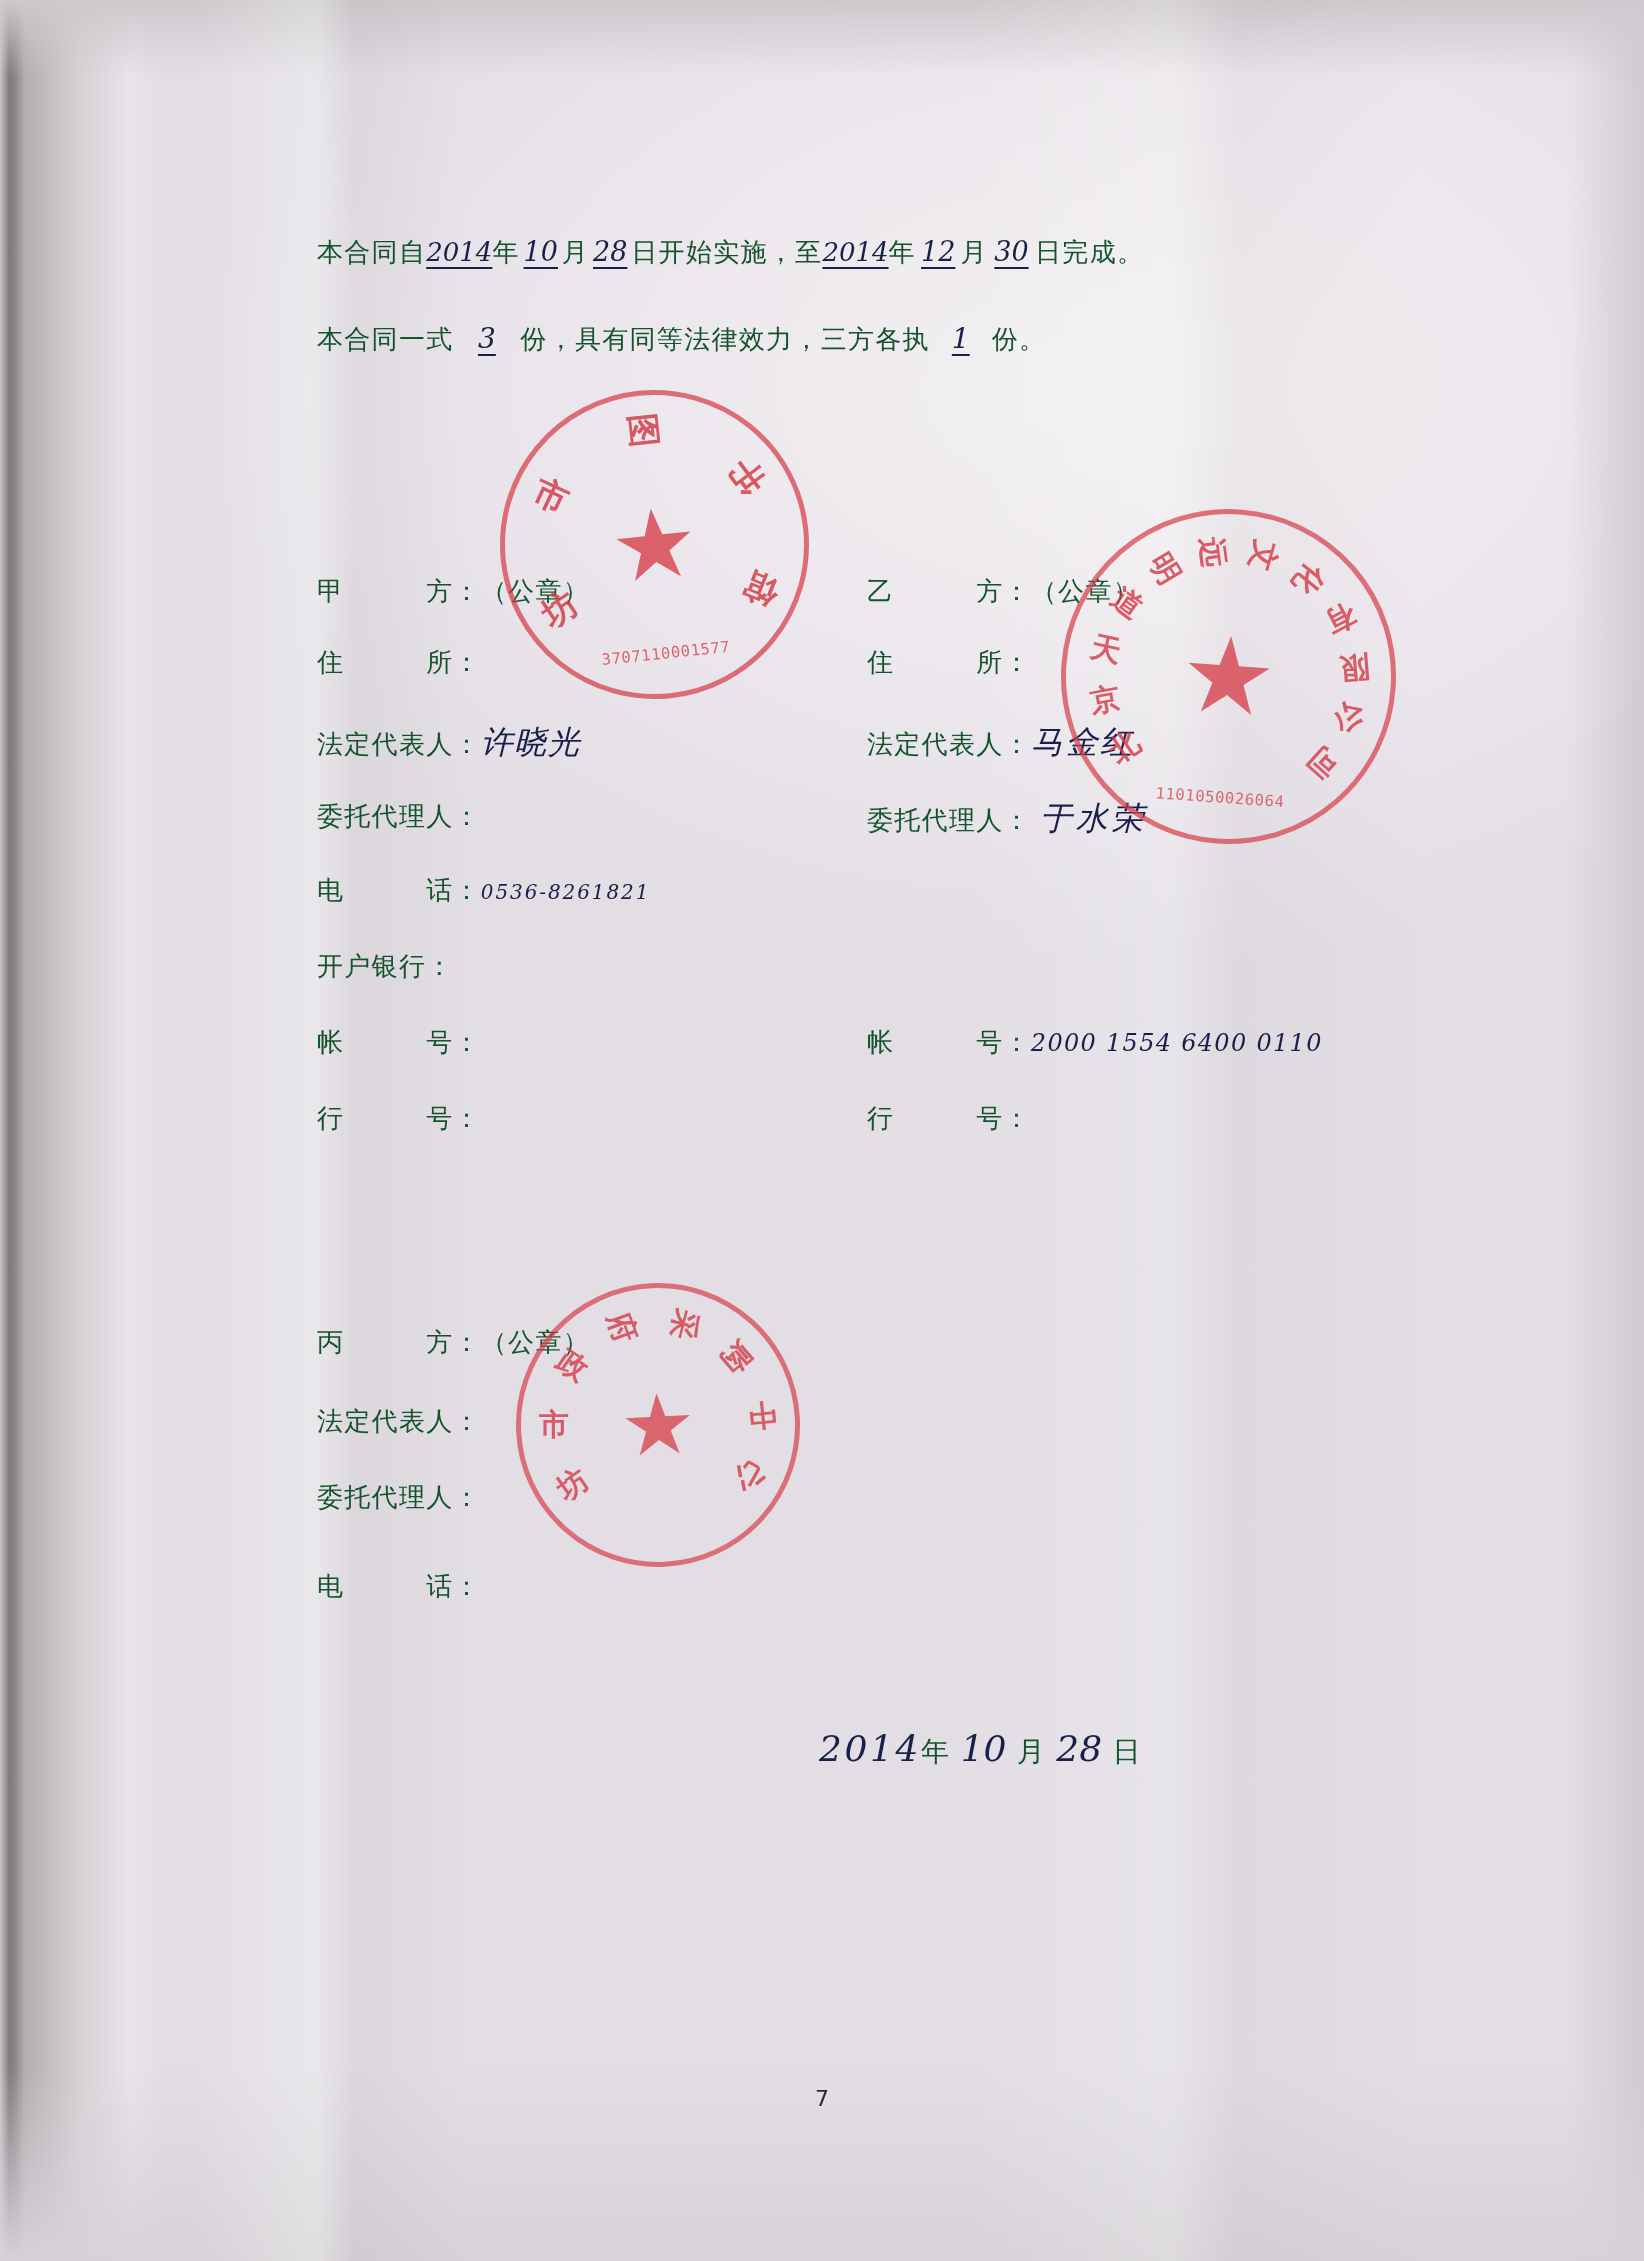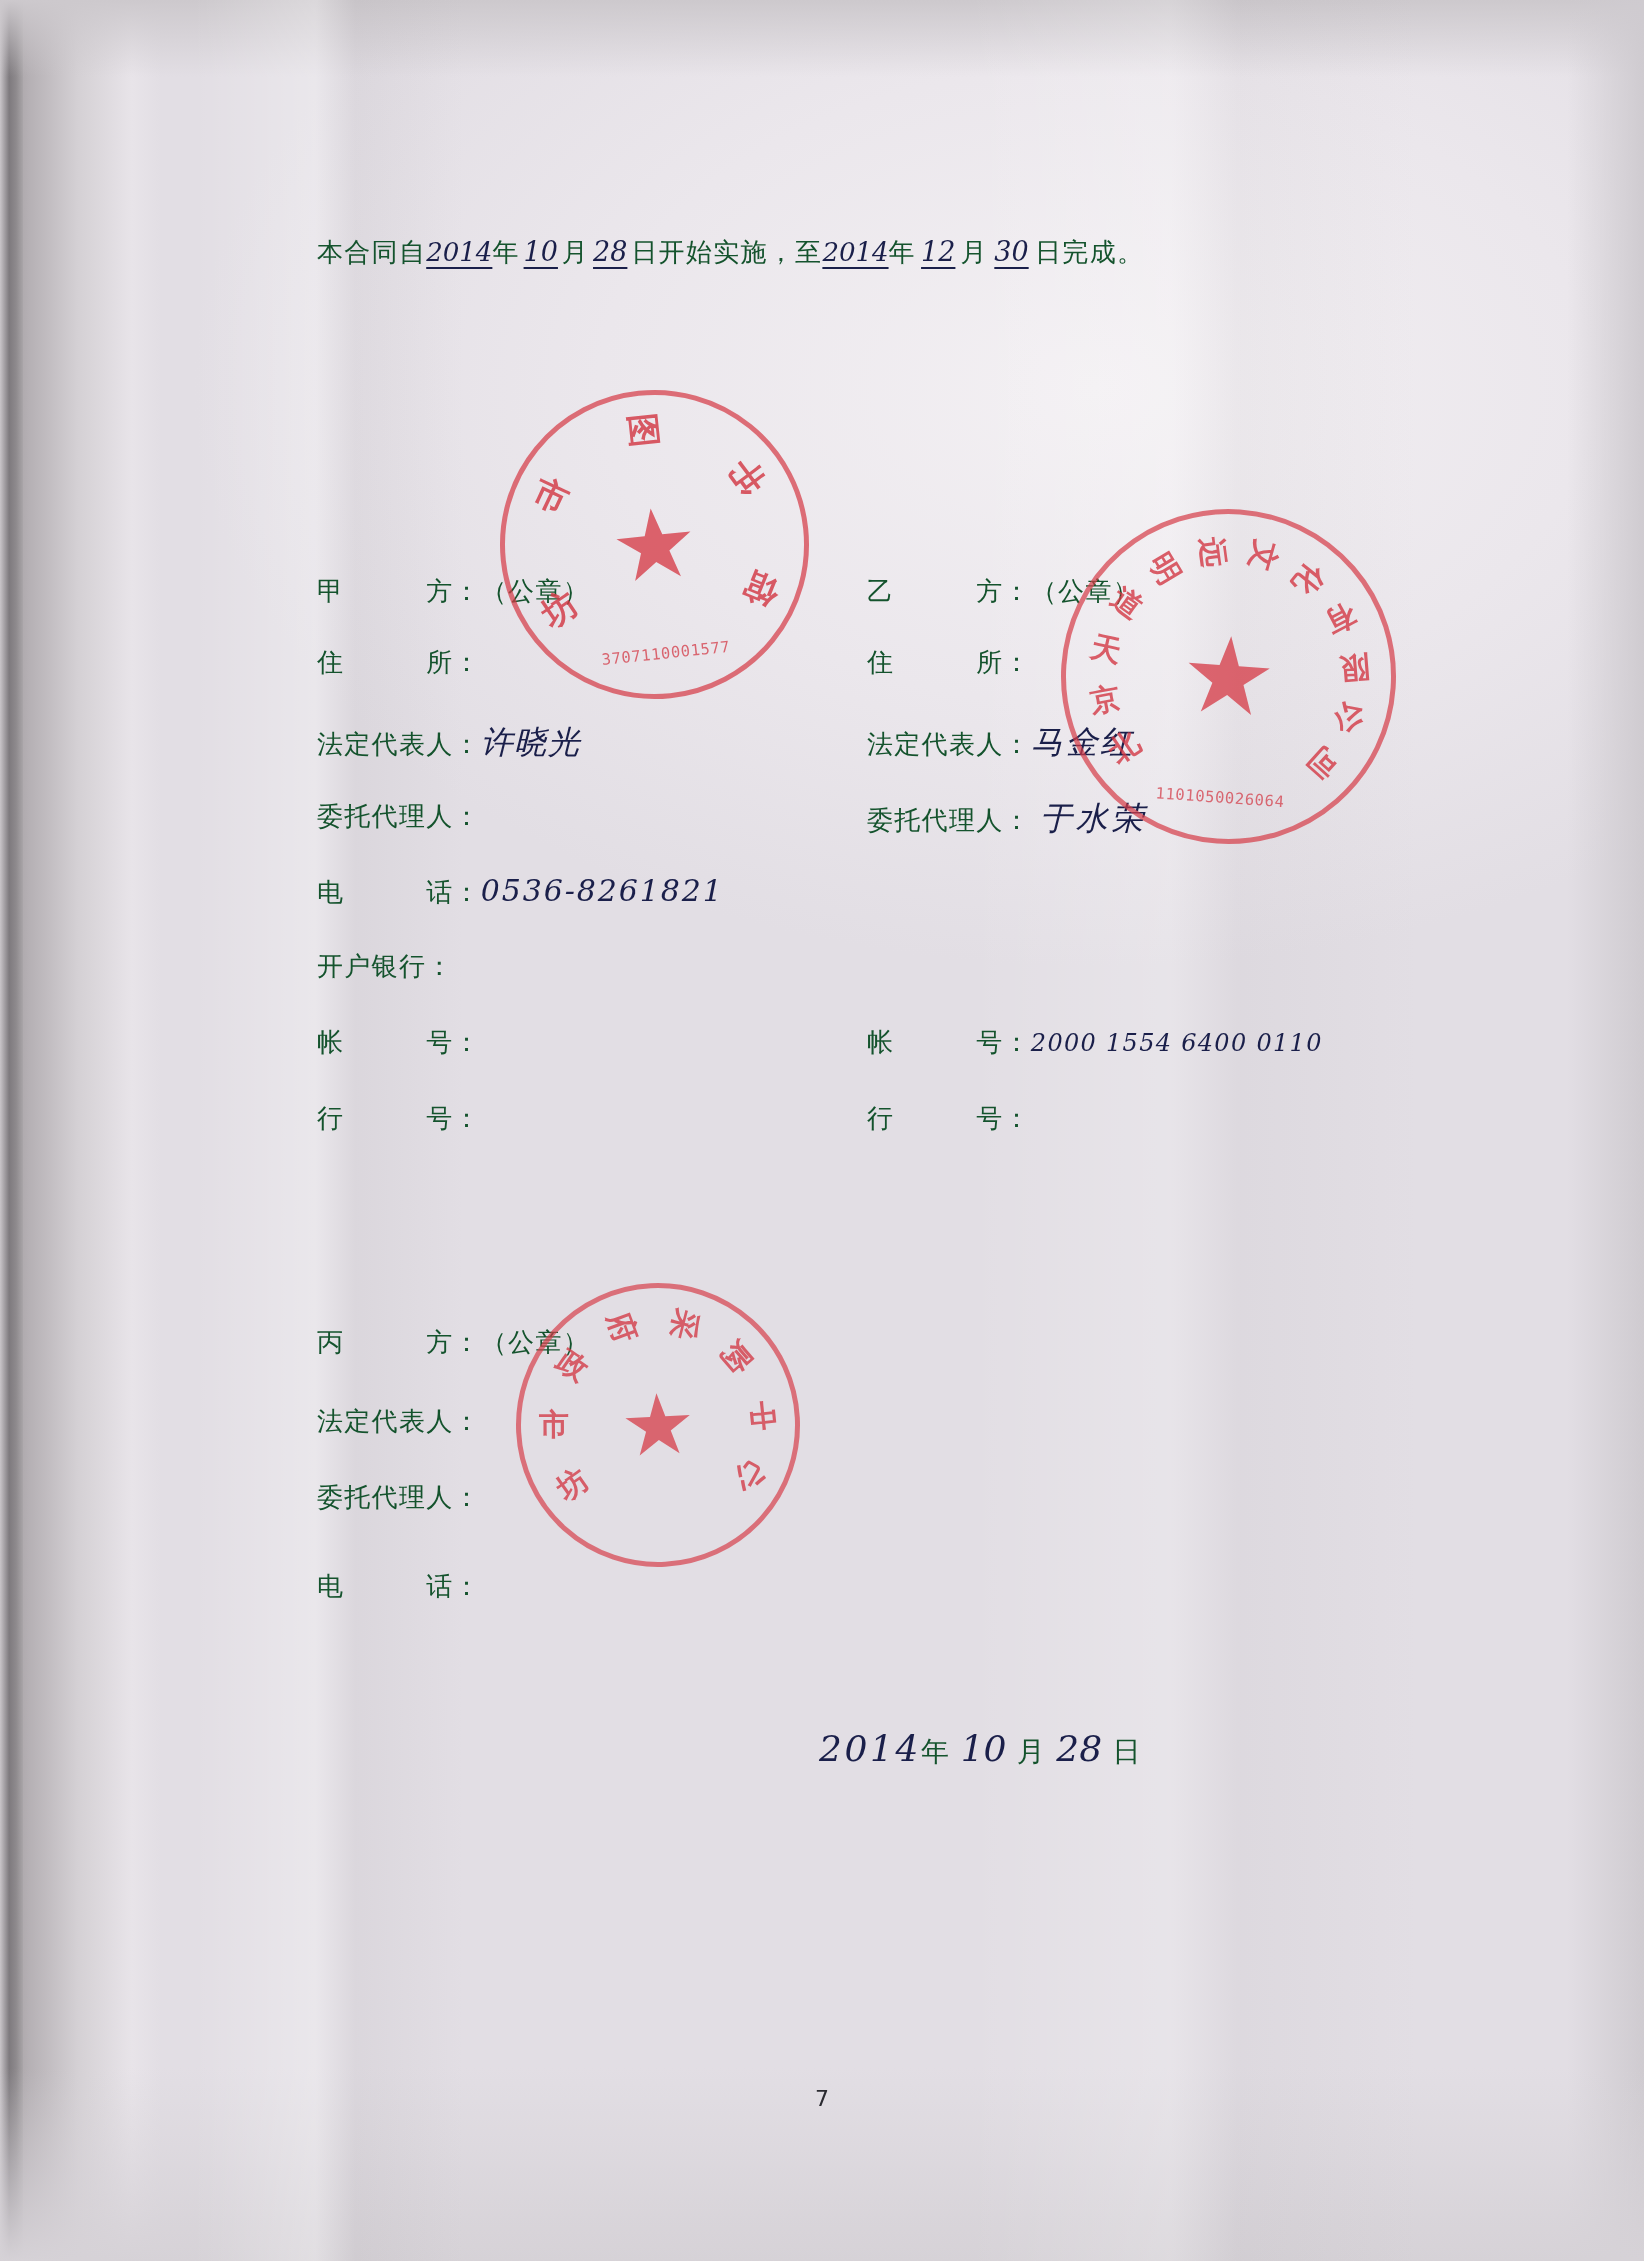--- a/index.html
+++ b/index.html
@@ -113,37 +113,40 @@
 <div id="bottom-shadow"></div>
 <div class="crease" style="left:193px;top:0;width:271px;height:2261px;opacity:.5;"></div>
 <div class="crease" style="left:967px;top:0;width:451px;height:2261px;opacity:.35;"></div>
 
 <div id="content">
 
   <div class="row" style="left:317px;top:235px;">
     <span class="printed">本合同自</span><span class="hand ul" style="font-size:26px;">2014</span><span class="printed">年</span><span class="hand ul" style="font-size:27px;padding:0 3.9px;">10</span><span class="printed">月</span><span class="hand ul" style="font-size:27px;padding:0 3.9px;">28</span><span class="printed">日开始实施，至</span><span class="hand ul" style="font-size:26px;">2014</span><span class="printed">年</span><span class="hand ul" style="font-size:27px;padding:0 5.2px;">12</span><span class="printed">月</span><span class="hand ul" style="font-size:27px;padding:0 6.4px;">30</span><span class="printed">日完成。</span>
   </div>
 
+  <div class="row" style="left:317px;top:322px;">
+    <span class="printed">本合同一式</span><span class="hand ul" style="font-size:28px;padding:0 24.5px;">3</span><span class="printed">份，具有同等法律效力，三方各执</span><span class="hand ul" style="font-size:28px;padding:0 22px;">1</span><span class="printed">份。</span>
+  </div>
 
   <div class="row printed" style="left:317px;top:574px;">甲　　　方：（公章）</div>
 
   <div class="row" style="left:317px;top:645px;">
     <span class="printed">住　　　所：</span><span class="hand" style="font-size:27px;"></span>
   </div>
 
   <div class="row" style="left:317px;top:721px;">
     <span class="printed">法定代表人：</span><span class="hand" style="font-size:32px;letter-spacing:1.3px;">许晓光</span>
   </div>
 
   <div class="row" style="left:317px;top:797px;">
     <span class="printed">委托代理人：</span><span class="hand" style="font-size:30px;"></span>
   </div>
 
   <div class="row" style="left:317px;top:873px;">
-    <span class="printed">电　　　话：</span><span class="hand" style="font-size:30px;letter-spacing:1.9px;margin-top:40px;">0536-8261821</span>
+    <span class="printed">电　　　话：</span><span class="hand" style="font-size:20px;letter-spacing:1.9px;margin-top:40px;">0536-8261821</span>
   </div>
 
   <div class="row" style="left:317px;top:949px;">
     <span class="printed">开户银行：</span><span class="hand" style="font-size:28px;"></span>
   </div>
 
   <div class="row" style="left:317px;top:1025px;">
     <span class="printed">帐　　　号：</span><span class="hand" style="font-size:28px;"></span>
   </div>
 

